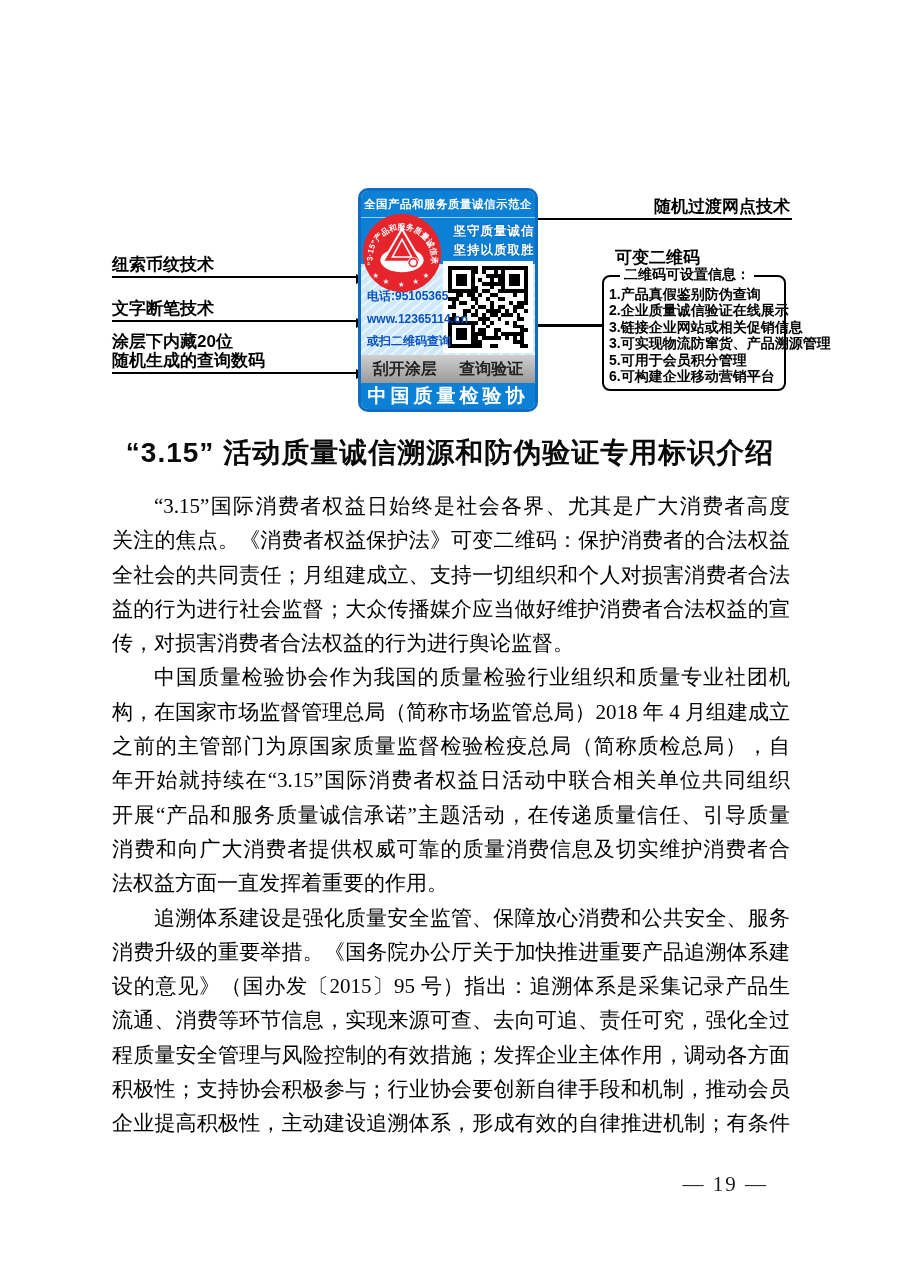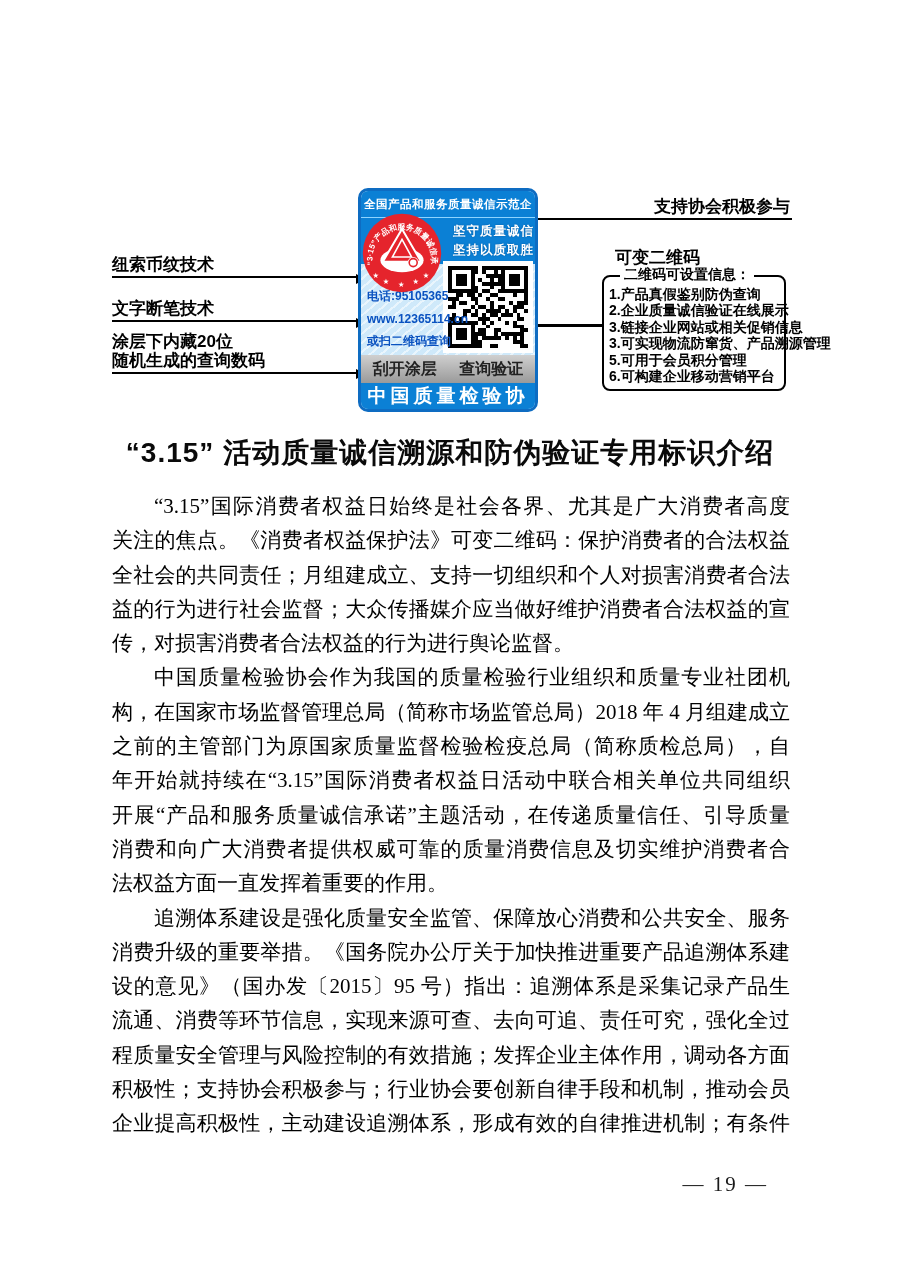--- a/index.html
+++ b/index.html
@@ -42,21 +42,21 @@
   
   .label{position:absolute;left:358px;top:3px;width:180px;height:224px;box-sizing:border-box;
          border:3px solid #0e6cc2;border-radius:10px;overflow:hidden;background:#cfe9fa;
          font-family:"Liberation Sans",sans-serif;
          background-image:repeating-linear-gradient(-40deg,rgba(255,255,255,.55) 0 2px,rgba(207,233,250,0) 2px 7px);}
   .lbl-top{position:absolute;top:0;left:0;right:0;height:26px;background:#0b80d5;color:#fff;
            font-weight:bold;font-size:11.5px;line-height:26px;text-align:center;
            border-bottom:1px solid #8ed4ff;letter-spacing:.5px;}
   .lbl-band{position:absolute;top:27px;left:0;right:0;height:46px;background:#0b80d5;}
   .slogan{position:absolute;top:31px;left:92px;width:82px;color:#fff;font-weight:bold;
-          font-size:12.5px;line-height:19px;letter-spacing:1px;
+          font-size:12.5px;line-height:19px;text-align:center;letter-spacing:1px;
           text-shadow:0 0 2px #0659a0;z-index:2;}
   .seal{position:absolute;left:1px;top:22px;width:80px;height:80px;z-index:3;}
   .qr{position:absolute;right:2px;top:70px;width:90px;height:92px;background:#fff;
       box-sizing:border-box;padding:5px;z-index:2;}
   .qr-grid{position:relative;width:100%;height:100%;}
   .qr-grid i{position:absolute;width:4.762%;height:4.762%;background:#000;}
   .contact{position:absolute;left:6px;top:94px;width:82px;color:#0a52c0;font-weight:bold;
            font-size:12px;line-height:22.5px;z-index:2;white-space:nowrap;}
   .scratch{position:absolute;left:0;right:0;top:164px;height:28px;
            background:linear-gradient(#cfcfcf,#9a9a9a);color:#222;font-weight:bold;
@@ -94,21 +94,21 @@
     </div>
     <div class="arrow-right" style="left:356px;top:132.5px;"></div>
 
     <div class="callout co-l3">
       <div>涂层下内藏20位</div>
       <div>随机生成的查询数码</div>
     </div>
     <div class="arrow-right" style="left:356px;top:184px;"></div>
 
     <div class="callout co-rt">
-      <span>支持协会积极参与</span>
+      <span>随机过渡网点技术</span>
     </div>
     <div class="arrow-left" style="left:520px;top:28.5px;"></div>
 
     <div class="qr-label">可变二维码</div>
 
     <div class="qr-box">
       <div class="qr-box-title">二维码可设置信息：</div>
       <div class="qr-box-item">1.产品真假鉴别防伪查询</div>
       <div class="qr-box-item">2.企业质量诚信验证在线展示</div>
       <div class="qr-box-item">3.链接企业网站或相关促销信息</div>

